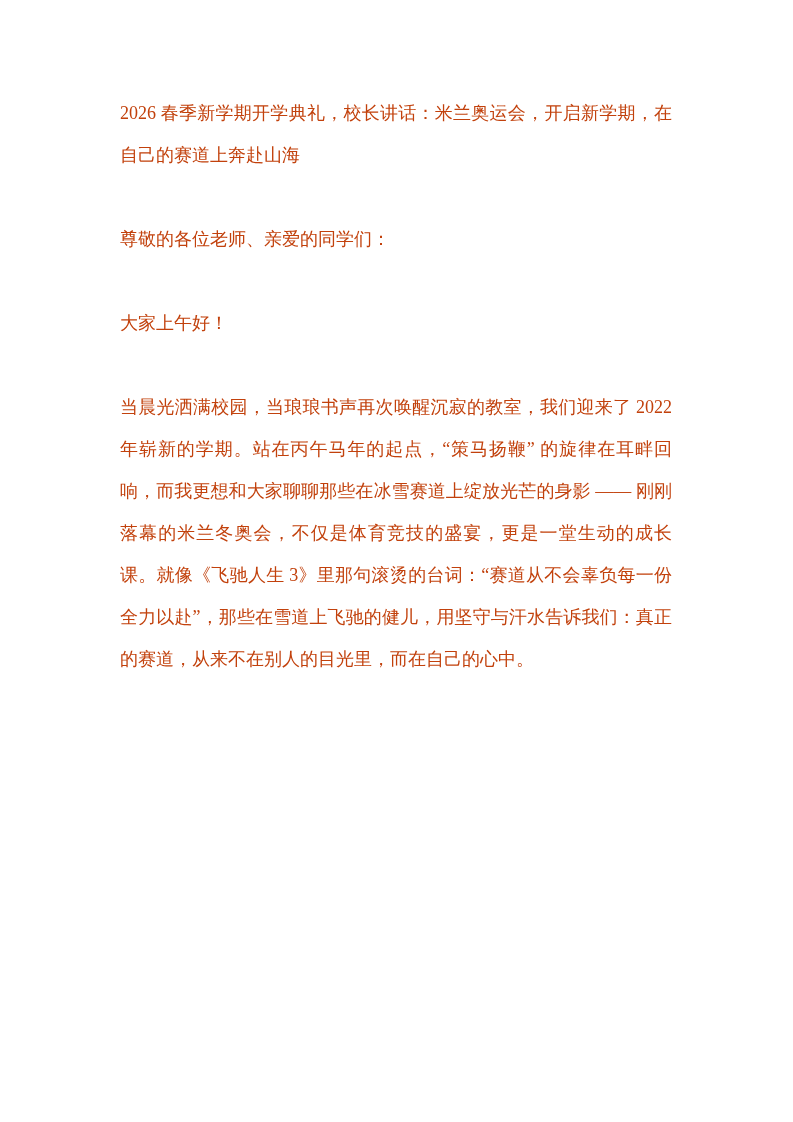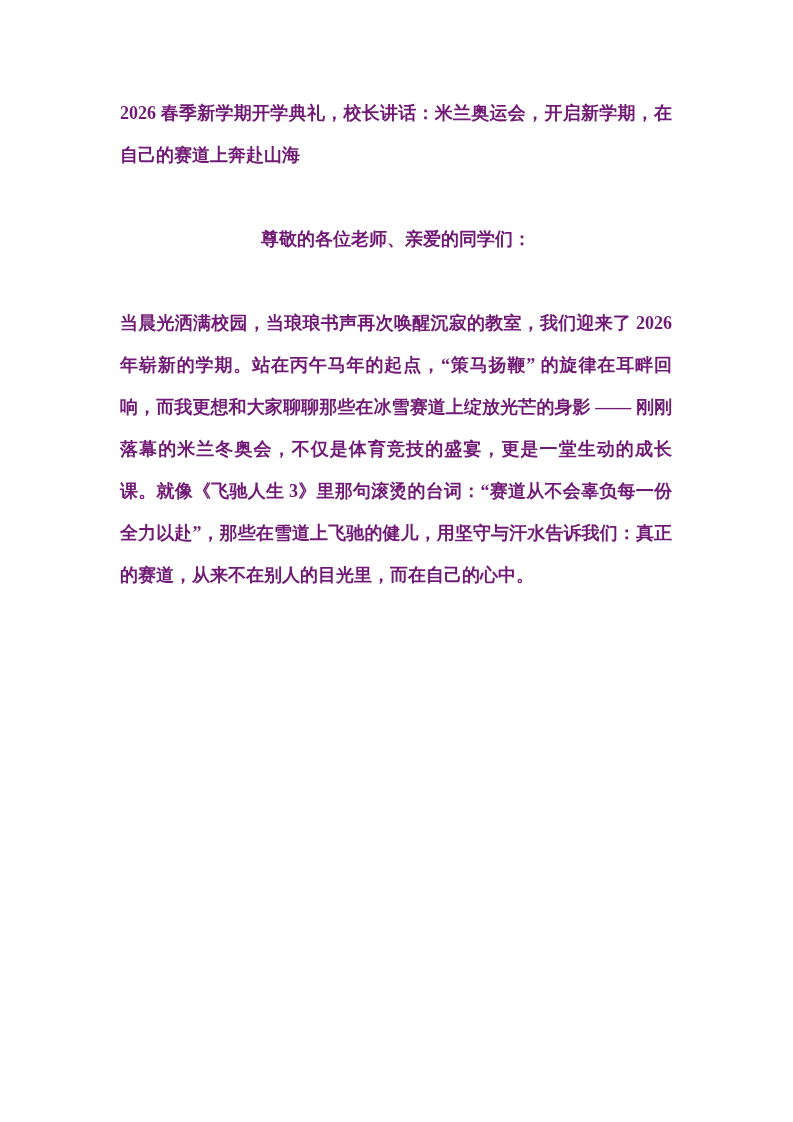--- a/index.html
+++ b/index.html
@@ -18,33 +18,34 @@
     width: 793px;
     height: 1122px;
     background: #ffffff;
     padding: 92px 121px 0 120px;
   }
   .doc-title,
   .para {
     margin: 0 0 42px 0;
     font-size: 18px;
     line-height: 42px;
-    font-weight: bold;
-    color: #701a75;
+    font-weight: normal;
+    color: #c2410c;
     text-align: justify;
     letter-spacing: 0;
   }
   .single-line {
-    text-align: center;
+    text-align: left;
   }
 </style>
 </head>
 <body>
 
 <div class="page">
   <h1 class="doc-title">2026 春季新学期开学典礼，校长讲话：米兰奥运会，开启新学期，在自己的赛道上奔赴山海</h1>
 
   <p class="para single-line">尊敬的各位老师、亲爱的同学们：</p>
 
+  <p class="para single-line">大家上午好！</p>
 
-  <p class="para">当晨光洒满校园，当琅琅书声再次唤醒沉寂的教室，我们迎来了 2026 年崭新的学期。站在丙午马年的起点，“策马扬鞭” 的旋律在耳畔回响，而我更想和大家聊聊那些在冰雪赛道上绽放光芒的身影 —— 刚刚落幕的米兰冬奥会，不仅是体育竞技的盛宴，更是一堂生动的成长课。就像《飞驰人生 3》里那句滚烫的台词：“赛道从不会辜负每一份全力以赴”，那些在雪道上飞驰的健儿，用坚守与汗水告诉我们：真正的赛道，从来不在别人的目光里，而在自己的心中。</p>
+  <p class="para">当晨光洒满校园，当琅琅书声再次唤醒沉寂的教室，我们迎来了 2022 年崭新的学期。站在丙午马年的起点，“策马扬鞭” 的旋律在耳畔回响，而我更想和大家聊聊那些在冰雪赛道上绽放光芒的身影 —— 刚刚落幕的米兰冬奥会，不仅是体育竞技的盛宴，更是一堂生动的成长课。就像《飞驰人生 3》里那句滚烫的台词：“赛道从不会辜负每一份全力以赴”，那些在雪道上飞驰的健儿，用坚守与汗水告诉我们：真正的赛道，从来不在别人的目光里，而在自己的心中。</p>
 
 </div>
 
 </body></html>

